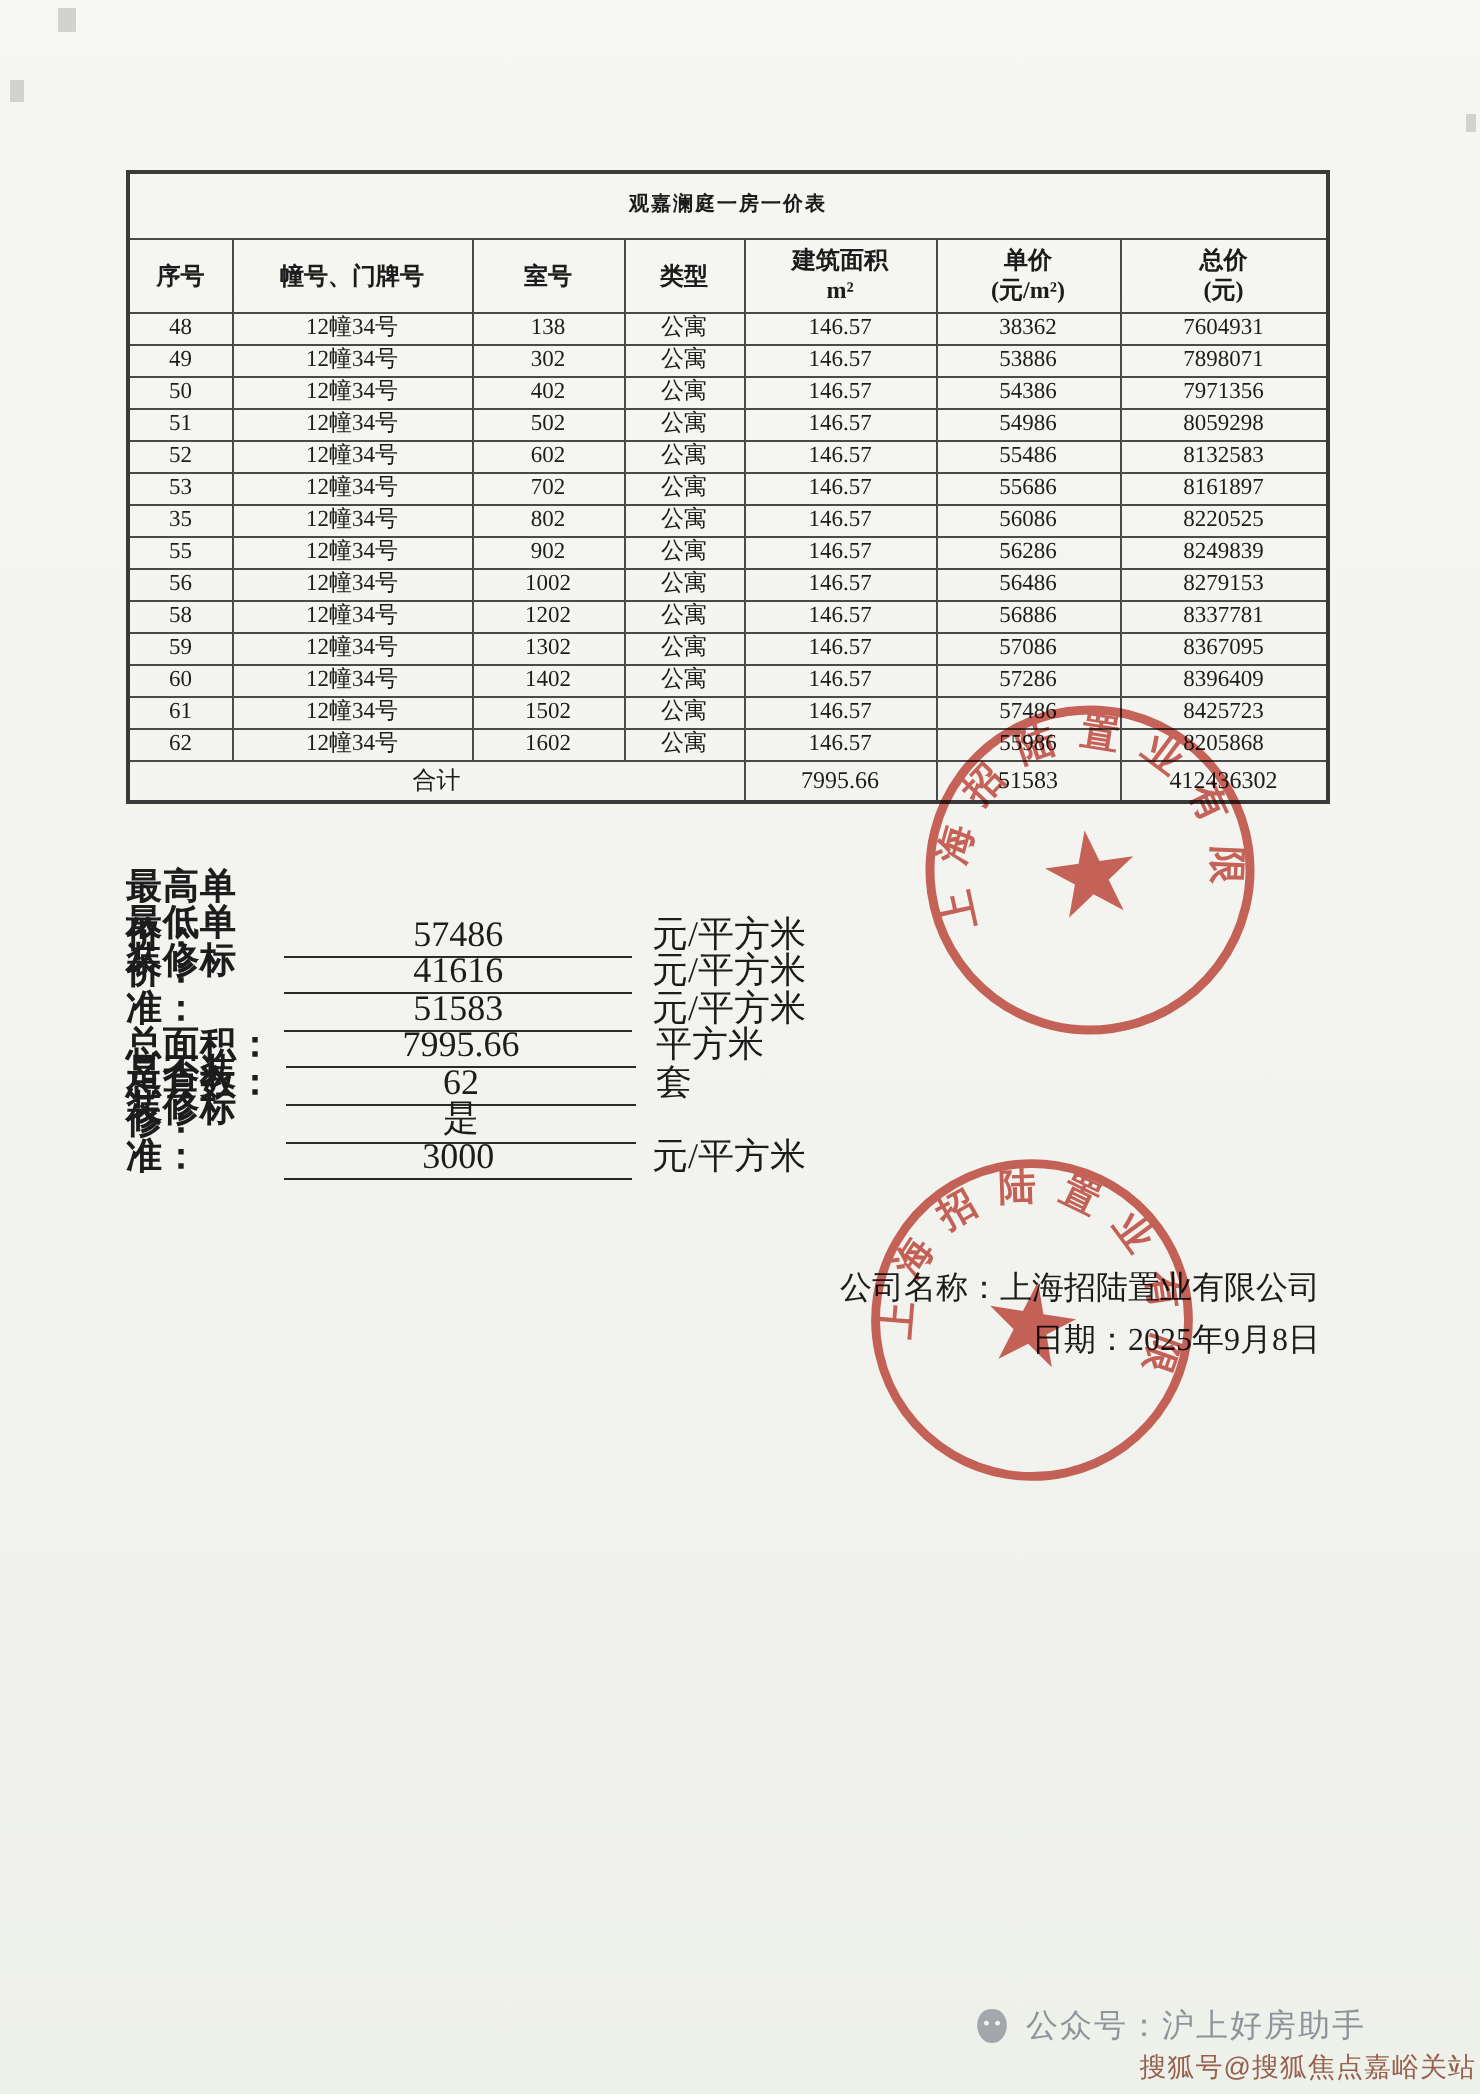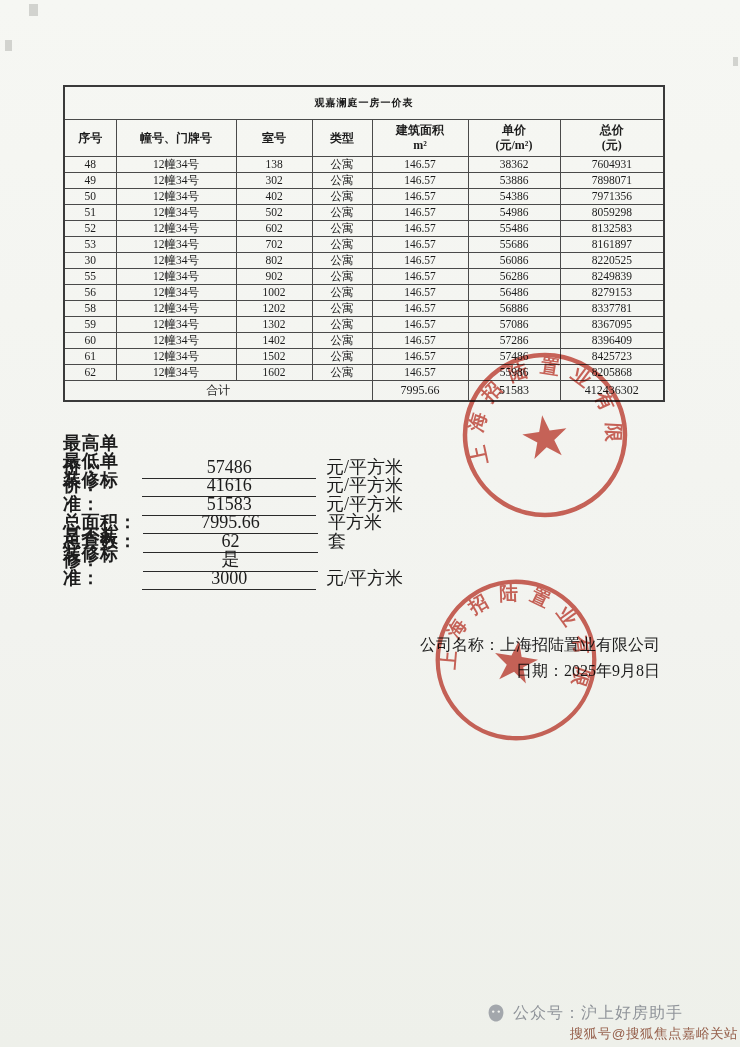--- a/index.html
+++ b/index.html
@@ -153,21 +153,21 @@
         <tr data-name="table-row">
           <td data-name="table-cell">53</td>
           <td data-name="table-cell">12幢34号</td>
           <td data-name="table-cell">702</td>
           <td data-name="table-cell">公寓</td>
           <td data-name="table-cell">146.57</td>
           <td data-name="table-cell">55686</td>
           <td data-name="table-cell">8161897</td>
         </tr>
         <tr data-name="table-row">
-          <td data-name="table-cell">30</td>
+          <td data-name="table-cell">35</td>
           <td data-name="table-cell">12幢34号</td>
           <td data-name="table-cell">802</td>
           <td data-name="table-cell">公寓</td>
           <td data-name="table-cell">146.57</td>
           <td data-name="table-cell">56086</td>
           <td data-name="table-cell">8220525</td>
         </tr>
         <tr data-name="table-row">
           <td data-name="table-cell">55</td>
           <td data-name="table-cell">12幢34号</td>

